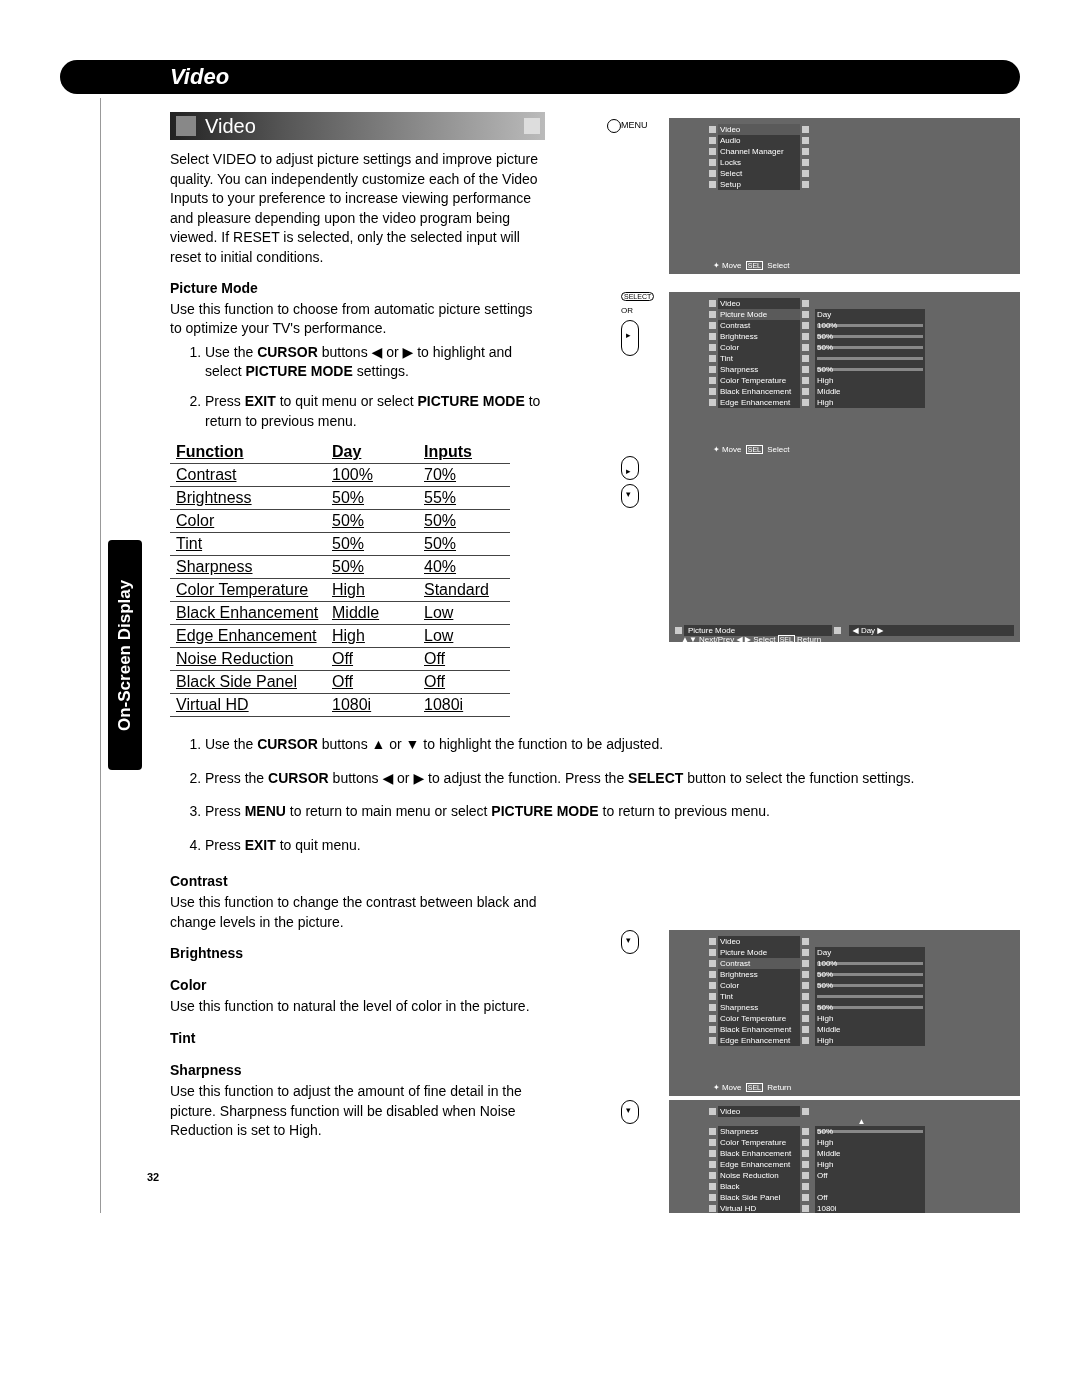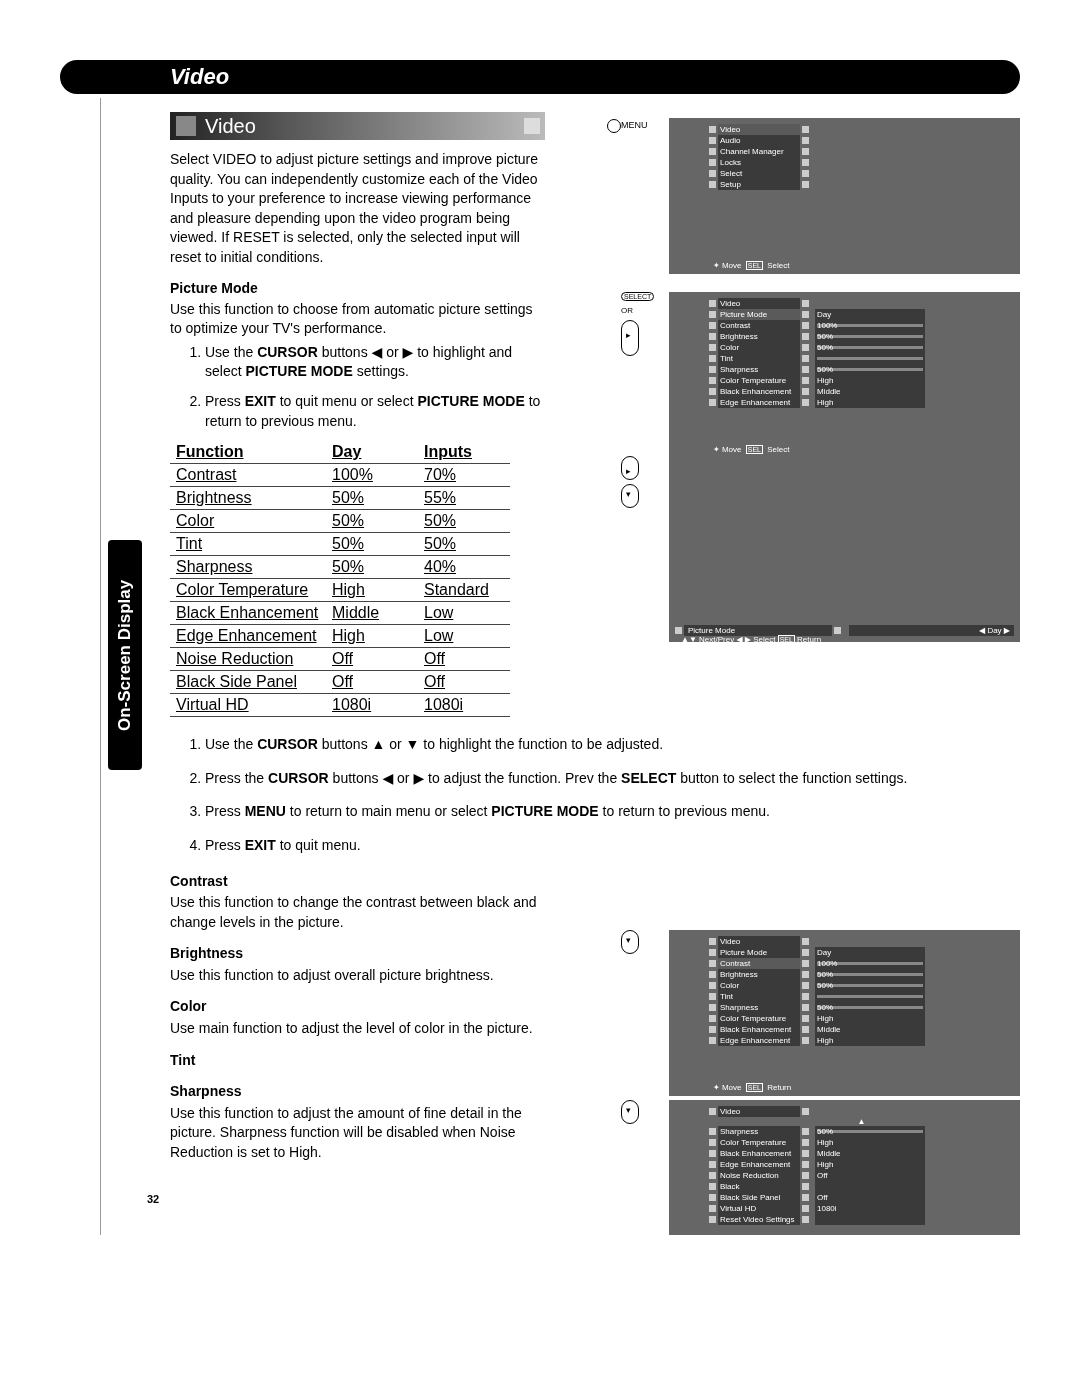--- a/index.html
+++ b/index.html
@@ -375,41 +375,40 @@
             <td>1080i</td>
           </tr>
         </tbody>
     </table>
 
     <ol class="steps-wide" style="margin-top:18px;">
       <li>
         <span>Use the </span><b>CURSOR</b><span> buttons ▲ or ▼ to highlight the function to be adjusted.</span>
       </li>
       <li>
-        <span>Press the </span><b>CURSOR</b><span> buttons ◀ or ▶ to adjust the function. Prev the </span><b>SELECT</b><span> button to select the function settings.</span>
+        <span>Press the </span><b>CURSOR</b><span> buttons ◀ or ▶ to adjust the function. Press the </span><b>SELECT</b><span> button to select the function settings.</span>
       </li>
       <li>
         <span>Press </span><b>MENU</b><span> to return to main menu or select </span><b>PICTURE MODE</b><span> to return to previous menu.</span>
       </li>
       <li>
         <span>Press </span><b>EXIT</b><span> to quit menu.</span>
       </li>
     </ol>
 
     <div class="def-block">
       <div class="h">Contrast</div>
       <div>Use this function to change the contrast between black and change levels in the picture.</div>
     </div>
     <div class="def-block">
       <div class="h">Brightness</div>
-      <div>Use this function to adjust overall picture brightness.</div>
     </div>
     <div class="def-block">
       <div class="h">Color</div>
-      <div>Use main function to adjust the level of color in the picture.</div>
+      <div>Use this function to natural the level of color in the picture.</div>
     </div>
     <div class="def-block">
       <div class="h">Tint</div>
     </div>
     <div class="def-block">
       <div class="h">Sharpness</div>
       <div>Use this function to adjust the amount of fine detail in the picture. Sharpness function will be disabled when Noise Reduction is set to High.</div>
     </div>
   </div>
 
@@ -554,21 +553,21 @@
     <div class="osd" style="height:160px; padding-left:6px; width:339px;">
       <div class="label arrow" style="top:0;"><span class="remote-btn small"></span></div>
       <div class="label arrow" style="top:28px;"><span class="remote-btn small down"></span></div>
       <div class="osd-wide-bottom">
         <div class="picbar">
           <span class="box" style="width:7px;height:7px;background:#ccc;"></span>
           <span class="txt2">Picture Mode</span>
           <span class="box" style="width:7px;height:7px;background:#ccc;"></span>
         </div>
         <div class="picbar">
-          <span class="txt2" style="text-align:right;">◀  Day  ▶</span>
+          <span class="txt2" style="text-align:left;">◀  Day  ▶</span>
         </div>
       </div>
       <div class="nav-hint" style="left:10px; bottom:-12px; color:#000; position:relative; margin-top:145px;">
       </div>
       <div class="nav-hint" style="bottom:-10px; left:10px;">
       </div>
       <div style="position:absolute; bottom:-2px; left:12px; font-size:8px;">
         ▲▼ <span>Next/Prev    ◀ ▶ Select</span>
         <span class="sel" style="border:1px solid #fff;font-size:7px;padding:0 1px;">SEL</span>
         <span>Return</span>

